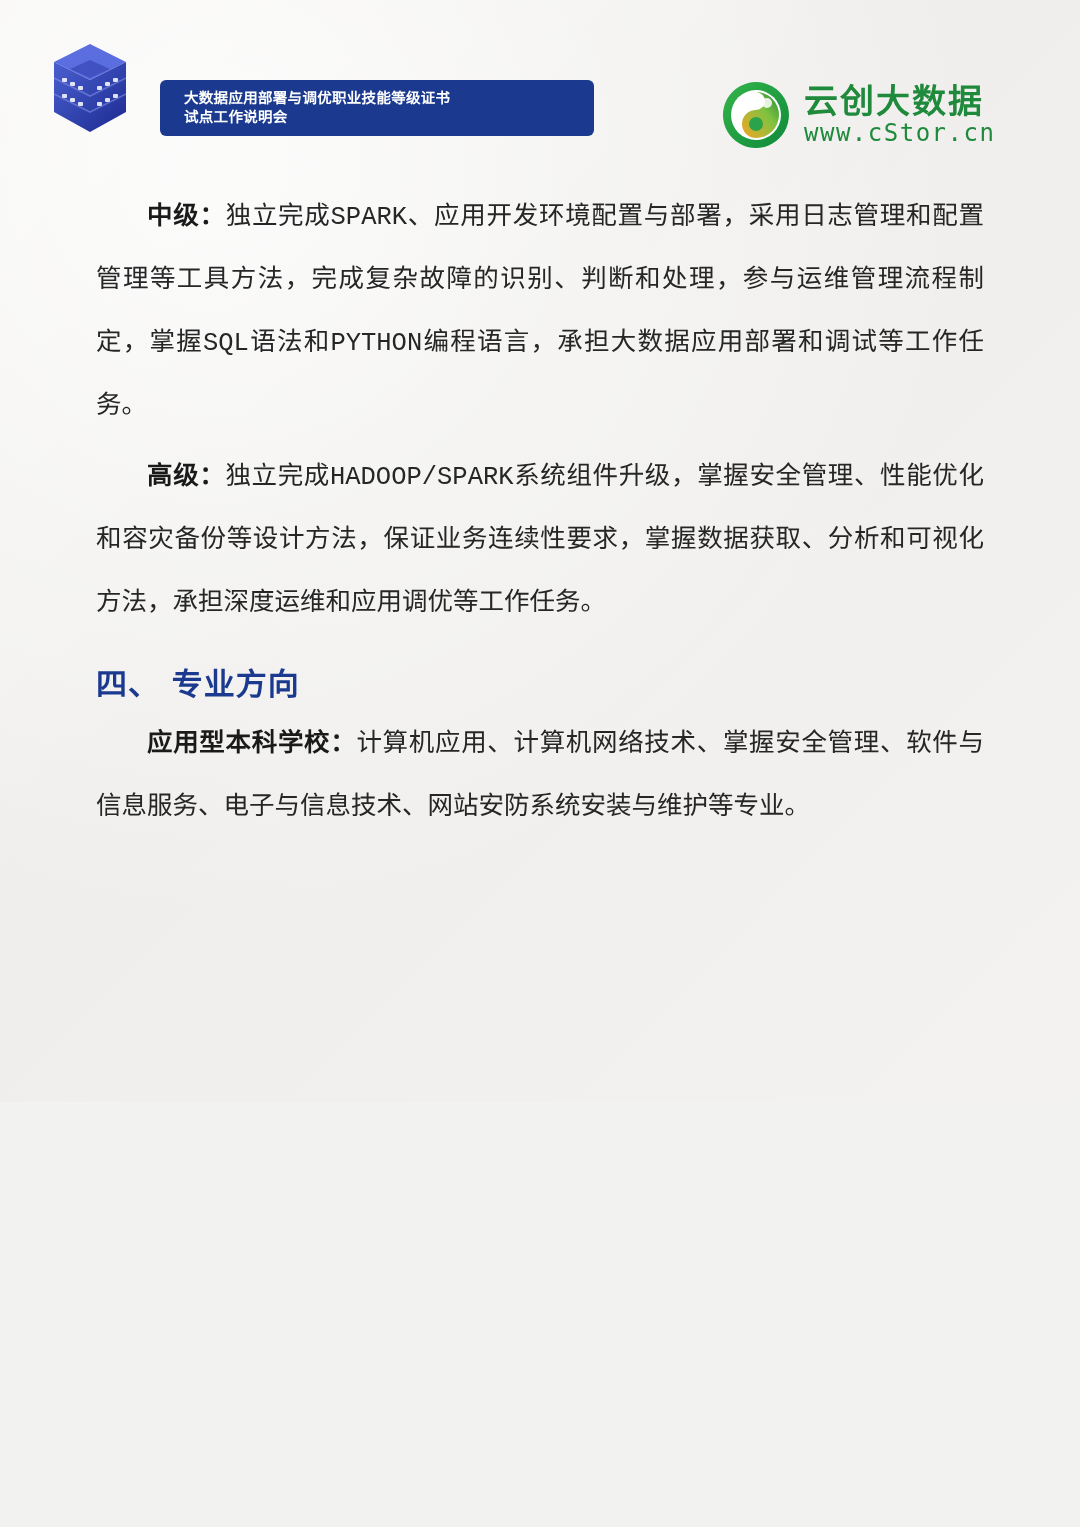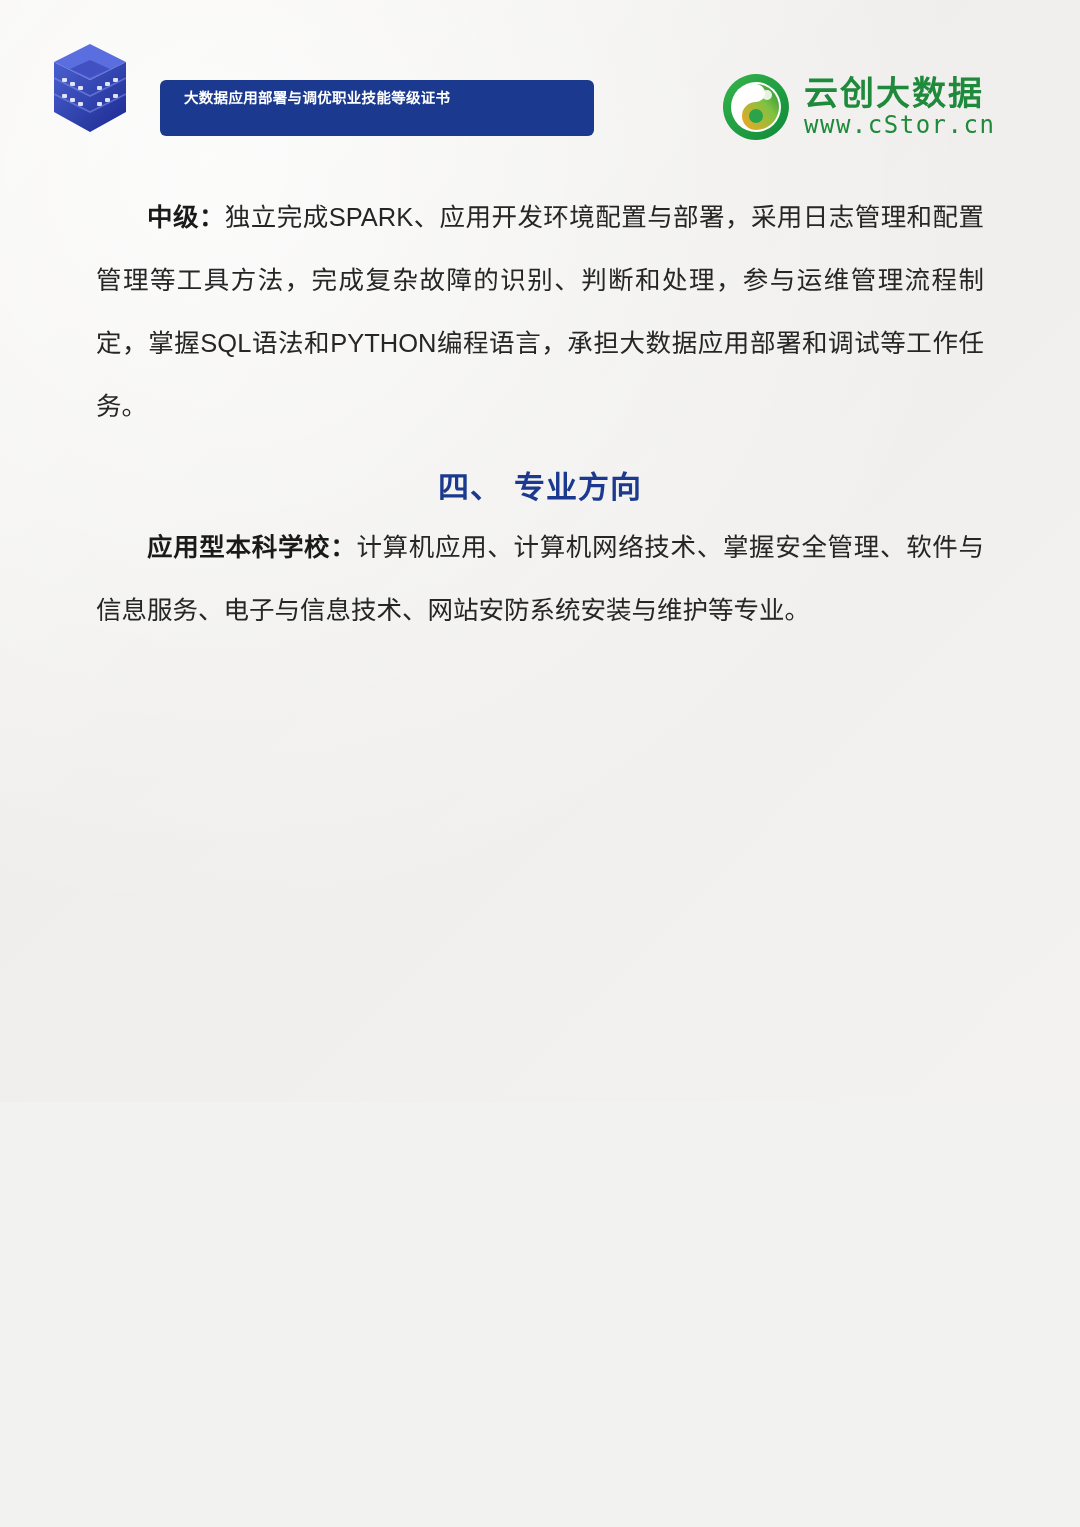--- a/index.html
+++ b/index.html
@@ -57,21 +57,21 @@
     font-size: 14.5px;
     font-weight: bold;
     line-height: 19px;
     letter-spacing: 0.3px;
     white-space: nowrap;
   }
 
   .brand {
     position: absolute;
     right: 40px;
-    top: 71px;
+    top: 79px;
     width: 320px;
     height: 72px;
   }
   .brand-mark {
     position: absolute;
     left: 0;
     top: 0;
     width: 72px;
     height: 72px;
   }
@@ -104,35 +104,34 @@
     top: 186px;
     width: 888px;
   }
   p.para {
     margin: 0 0 8px 0;
     font-size: 25.5px;
     line-height: 63px;
     text-align: justify;
     text-indent: 51px;
     color: #262626;
-    font-family: Liberation Sans, sans-serif;
+    font-family: Liberation Mono, monospace;
   }
   p.para .lead {
     font-weight: bold;
     color: #1a1a1a;
   }
   .section-heading {
     margin: 22px 0 2px 0;
     font-size: 31px;
     font-weight: bold;
     color: #1b3a8f;
     line-height: 54px;
     letter-spacing: 1px;
     font-family: "DejaVu Sans", "Liberation Sans", sans-serif;
-    text-align: center;
   }
 </style>
 </head>
 <body>
 
 <div class="page">
 
   <div class="header">
 
     <div class="logo-cube">
@@ -162,20 +161,21 @@
             <rect x="61" y="52" width="5" height="4" rx="1"></rect>
           </g>
           <path d="M2,36 L38,54 L74,36" fill="none" stroke="#8f9cf0" stroke-width="1.6" opacity="0.5"></path>
           <path d="M2,52 L38,70 L74,52" fill="none" stroke="#8f9cf0" stroke-width="1.6" opacity="0.5"></path>
         </g>
       </svg>
     </div>
 
     <div class="title-badge">
       <div class="line">大数据应用部署与调优职业技能等级证书</div>
+      <div class="line">试点工作说明会</div>
     </div>
 
     <div class="brand">
       <div class="brand-mark">
         <svg width="72" height="72" viewBox="0 0 72 72">
           <defs>
             <linearGradient id="gOuter" x1="0" y1="0" x2="1" y2="1">
               <stop offset="0%" stop-color="#34b44a"></stop>
               <stop offset="100%" stop-color="#0f8a3a"></stop>
             </linearGradient>
@@ -198,20 +198,23 @@
       </div>
     </div>
   </div>
 
   <div class="content">
 
     <p class="para">
       <span class="lead">中级：</span><span>独立完成SPARK、应用开发环境配置与部署，采用日志管理和配置管理等工具方法，完成复杂故障的识别、判断和处理，参与运维管理流程制定，掌握SQL语法和PYTHON编程语言，承担大数据应用部署和调试等工作任务。</span>
     </p>
 
+    <p class="para">
+      <span class="lead">高级：</span><span>独立完成HADOOP/SPARK系统组件升级，掌握安全管理、性能优化和容灾备份等设计方法，保证业务连续性要求，掌握数据获取、分析和可视化方法，承担深度运维和应用调优等工作任务。</span>
+    </p>
 
     <h2 class="section-heading">四、 专业方向</h2>
 
     <p class="para">
       <span class="lead">应用型本科学校：</span><span>计算机应用、计算机网络技术、掌握安全管理、软件与信息服务、电子与信息技术、网站安防系统安装与维护等专业。</span>
     </p>
 
 
 
   </div>

